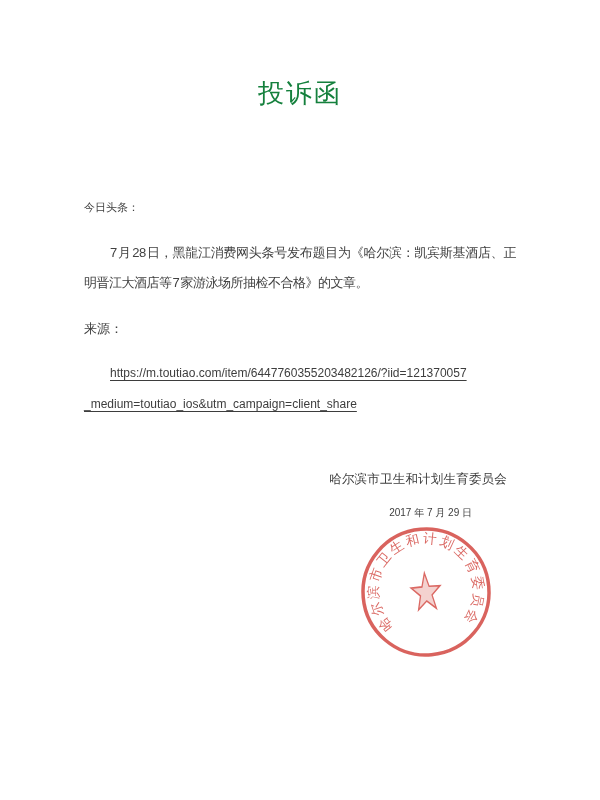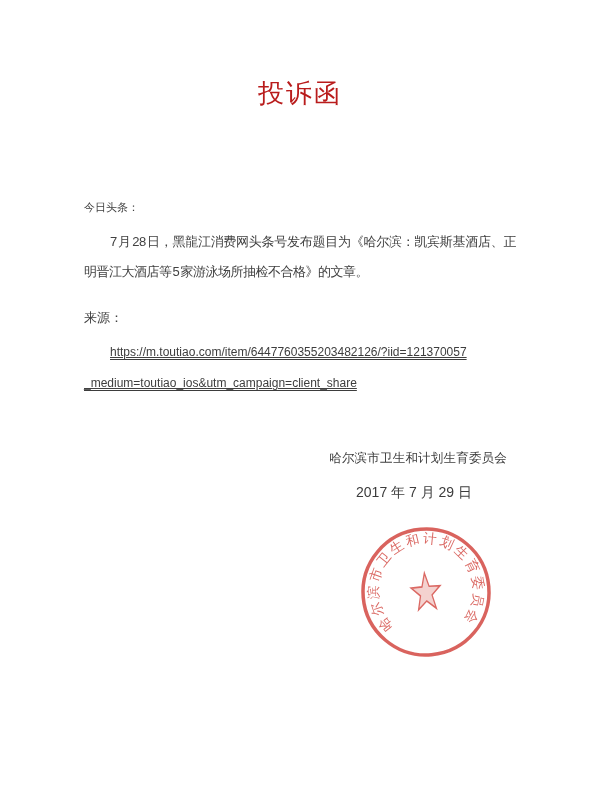--- a/index.html
+++ b/index.html
@@ -4,70 +4,70 @@
 <style>
   html,body { margin:0; padding:0; background:#ffffff; }
   .page {
     position:relative; width:600px; height:800px; margin:0 auto;
     background:#ffffff; overflow:hidden;
     font-family:"Liberation Sans","DejaVu Sans",sans-serif;
     color:#414141;
   }
   .doc-title {
     padding-top:76px; text-align:center;
-    font-size:26px; line-height:34px; letter-spacing:2px; color:#b91c1c;
+    font-size:26px; line-height:34px; letter-spacing:2px; color:#15803d;
   }
   .content { margin:0 84px; width:432px; }
   .salutation { margin-top:82px; font-size:11px; line-height:30px; }
   .para { font-size:13px; }
   .para .jline, .para .lline {
     line-height:30px; white-space:nowrap;
     letter-spacing:-0.5px; word-spacing:-2px;
   }
   .jline { text-align:justify; text-align-last:justify; }
   .lline { text-align:left; }
   .indent { text-indent:26px; }
-  .p1 { margin-top:5px; }
+  .p1 { margin-top:16px; }
   .source-label { margin-top:16px; font-size:13px; line-height:30px; }
-  .url-block { margin-top:4px;text-decoration:underline; }
+  .url-block { margin-top:14px; }
   .url-line {
     font-size:12px; font-weight:500; line-height:31px; white-space:nowrap;
     color:#3d3d3d; text-decoration:underline; text-underline-offset:3px;
     letter-spacing:0;
   }
   .url-first { padding-left:26px; }
   .p2 { margin-top:2px; }
   .signature {
     margin-top:48px; text-align:right; padding-right:9px;
     font-size:12.5px; line-height:22px; letter-spacing:0.2px; color:#3c3c3c;
   }
   .date-line {
     margin-top:13px; text-align:right; padding-right:44px;
-    font-size:14px; line-height:20px; color:#3c3c3c;
+    font-size:10px; line-height:20px; color:#3c3c3c;
   }
   .stamp {
     position:absolute; left:351px; top:517px; width:150px; height:150px;
     transform:rotate(-5deg); mix-blend-mode:multiply; opacity:0.9;
     pointer-events:none;
   }
 </style>
 </head>
 <body>
 
 <div class="page">
 
   <div class="doc-title">投诉函</div>
 
   <div class="content">
 
     <div class="salutation">今日头条：</div>
 
     <div class="para p1">
       <div class="jline indent">7 月 28 日，黑龍江消费网头条号发布题目为《哈尔滨：凯宾斯基酒店、正</div>
-      <div class="lline">明晋江大酒店等 5 家游泳场所抽检不合格》的文章。</div>
+      <div class="lline">明晋江大酒店等 7 家游泳场所抽检不合格》的文章。</div>
     </div>
 
     <div class="source-label">来源：</div>
 
     <div class="url-block">
       <div class="url-line url-first">https://m.toutiao.com/item/6447760355203482126/?iid=121370057</div>
       <div class="url-line">_medium=toutiao_ios&amp;utm_campaign=client_share</div>
     </div>
 
 

